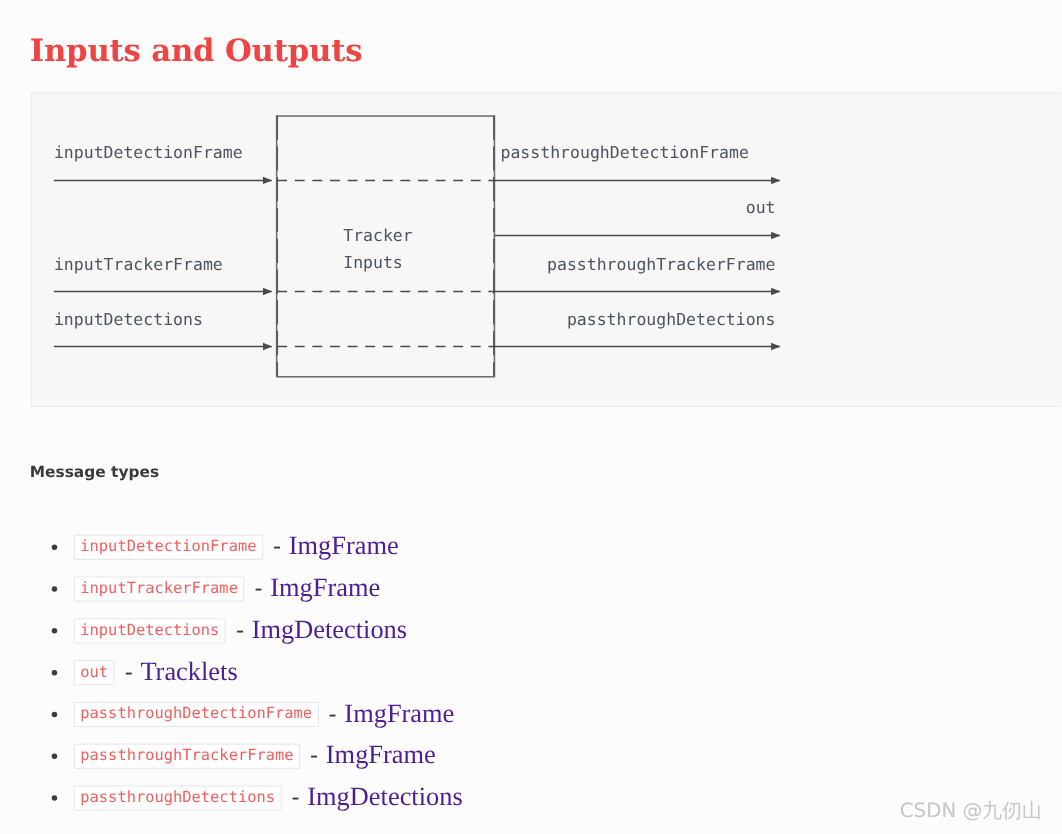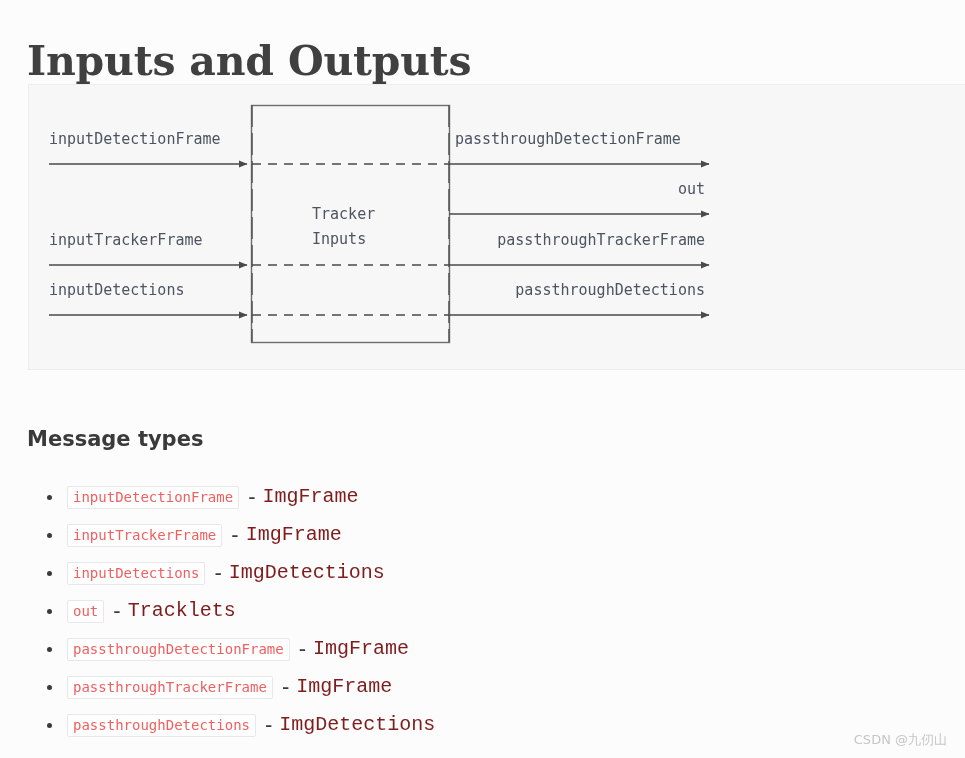--- a/index.html
+++ b/index.html
@@ -16,23 +16,23 @@
     color: #3b3b3b;
   }
 
   
   .page-title {
     position: absolute;
     left: 27px;
     top: 10px;
     font-family: "DejaVu Serif", "Liberation Serif", serif;
     font-weight: bold;
-    font-size: 41px;
+    font-size: 28px;
     letter-spacing: -0.2px;
-    color: #404040;
+    color: #ef4444;
     white-space: nowrap;
     text-align: center;
   }
 
   
   .diagram-panel {
     position: absolute;
     left: 28px;
     top: 84px;
     width: 990px;      
@@ -58,21 +58,21 @@
     line-height: 1;
   }
 
   
   .section-heading {
     position: absolute;
     left: 27px;
     top: 410px;
     font-family: "DejaVu Sans", "Liberation Sans", sans-serif;
     font-weight: bold;
-    font-size: 21px;
+    font-size: 14px;
     color: #3a3a3a;
     white-space: nowrap;
   }
 
   
   .msg-list {
     position: absolute;
     left: 27px;
     top: 478px;
     margin: 0;
@@ -111,35 +111,35 @@
   }
   .dash {
     display: inline-block;
     font-size: 22px;
     color: #3b3b3b;
     margin: 0 7px 0 9px;
     line-height: 1;
   }
   .type-link {
     display: inline-block;
-    font-family: Liberation Mono, monospace;
-    font-size: 20px;
-    color: #7f1d1d;
+    font-family: Liberation Serif, serif;
+    font-size: 24px;
+    color: #4c1d95;
     line-height: 1;
     text-decoration: none;
     cursor: pointer;
   }
 
   
   .watermark {
     position: absolute;
     right: 18px;
     bottom: 9px;
     font-family: "DejaVu Sans", "Liberation Sans", sans-serif;
-    font-size: 13px;
+    font-size: 18px;
     color: #c6c6c6;
     white-space: nowrap;
   }
 </style>
 </head>
 <body>
 
 <h1 class="page-title">Inputs and Outputs</h1>
 
 <div class="diagram-panel">

